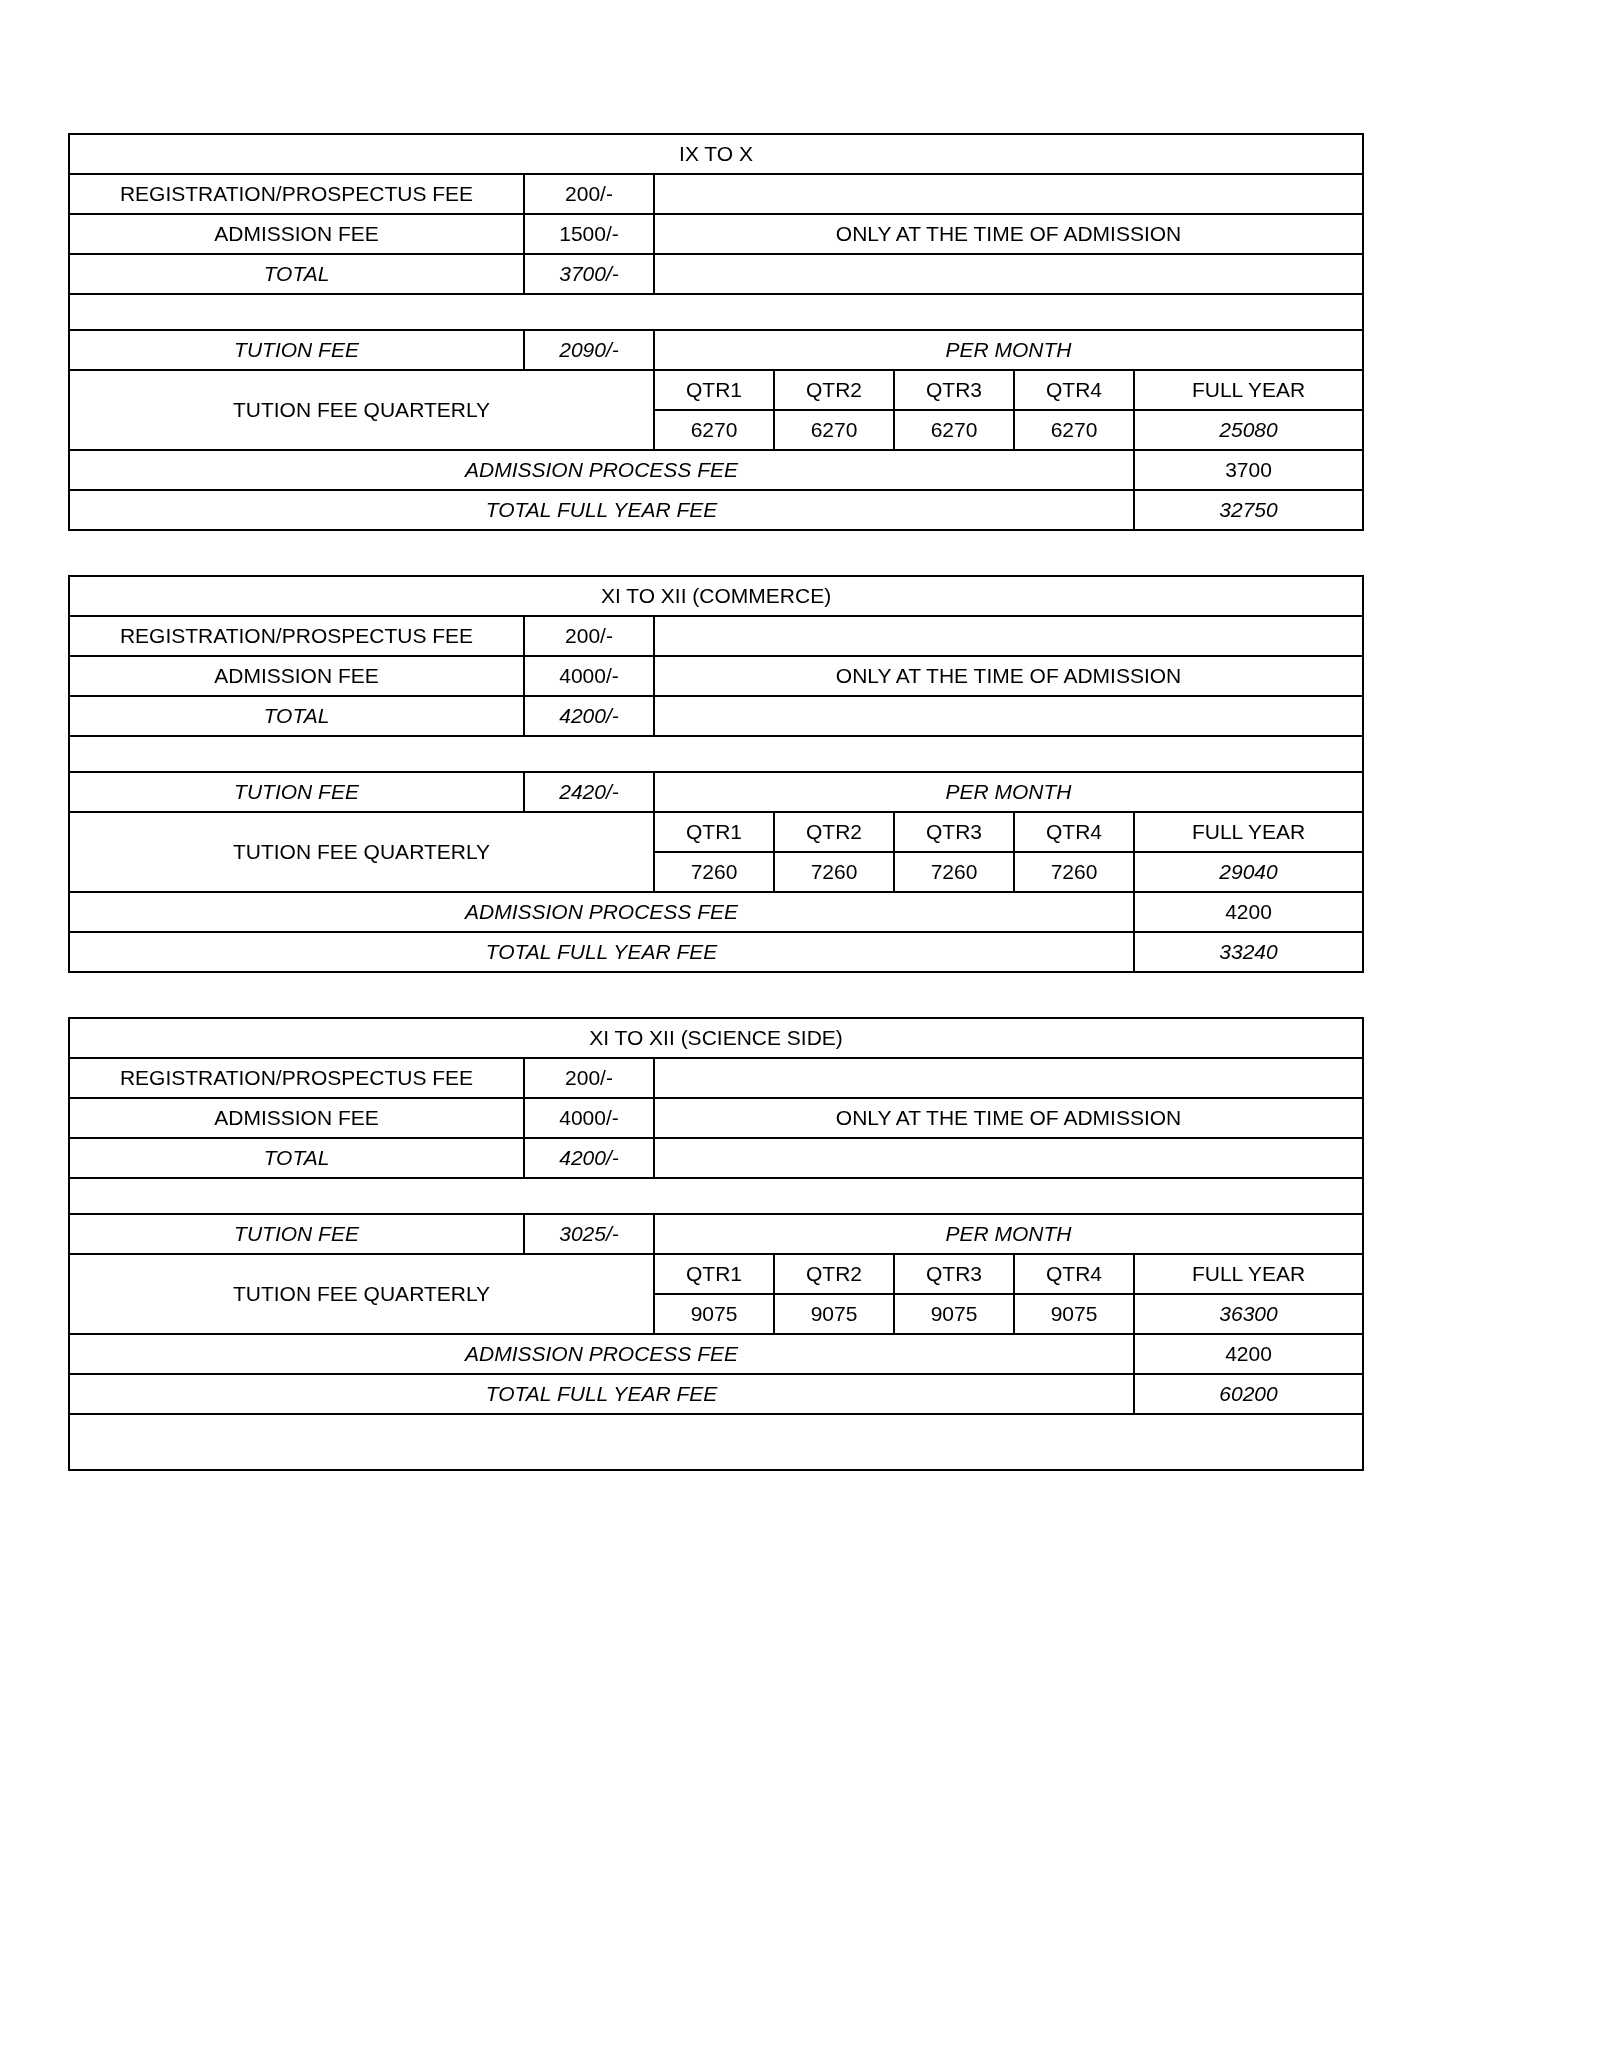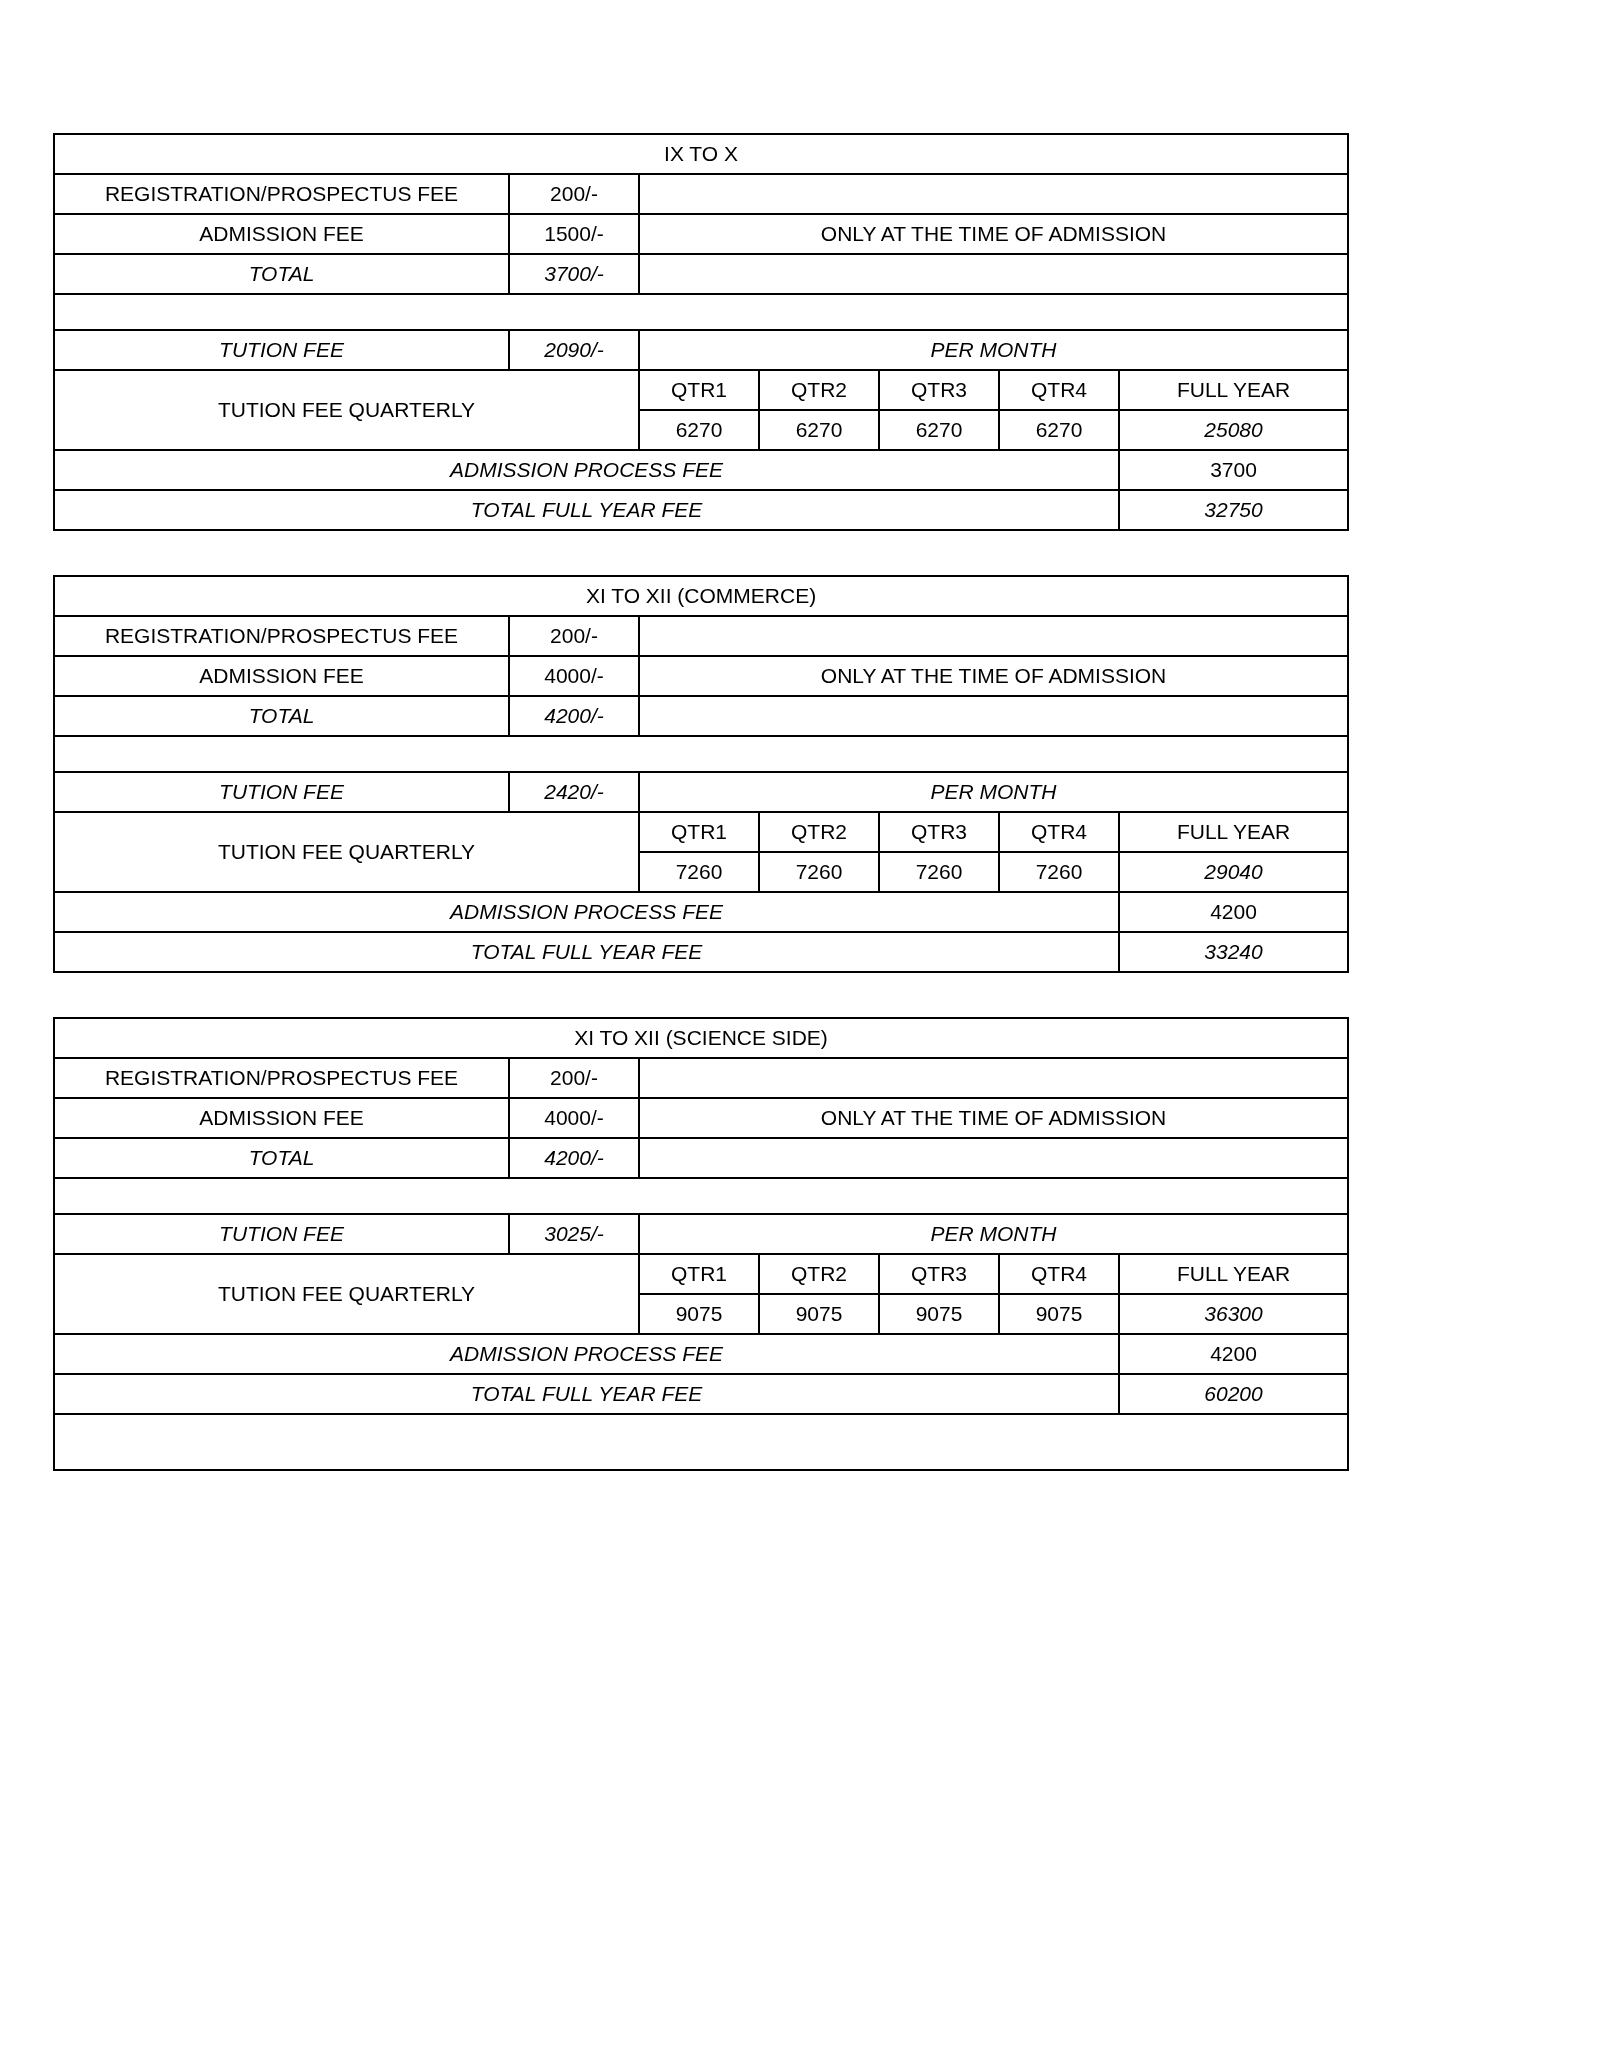--- a/index.html
+++ b/index.html
@@ -13,21 +13,21 @@
     font-family: "Liberation Sans", sans-serif;
     color: #000000;
     -webkit-font-smoothing: antialiased;
   }
 
   .page {
     position: relative;
     width: 1600px;
     height: 2071px;
     box-sizing: border-box;
-    padding: 133px 173px 0 53px;
+    padding: 133px 173px 0 68px;
   }
 
   .fee-table {
     width: 1294px;
     border-collapse: collapse;
     table-layout: fixed;
     margin: 0;
   }
 
   .fee-table + .fee-table {

